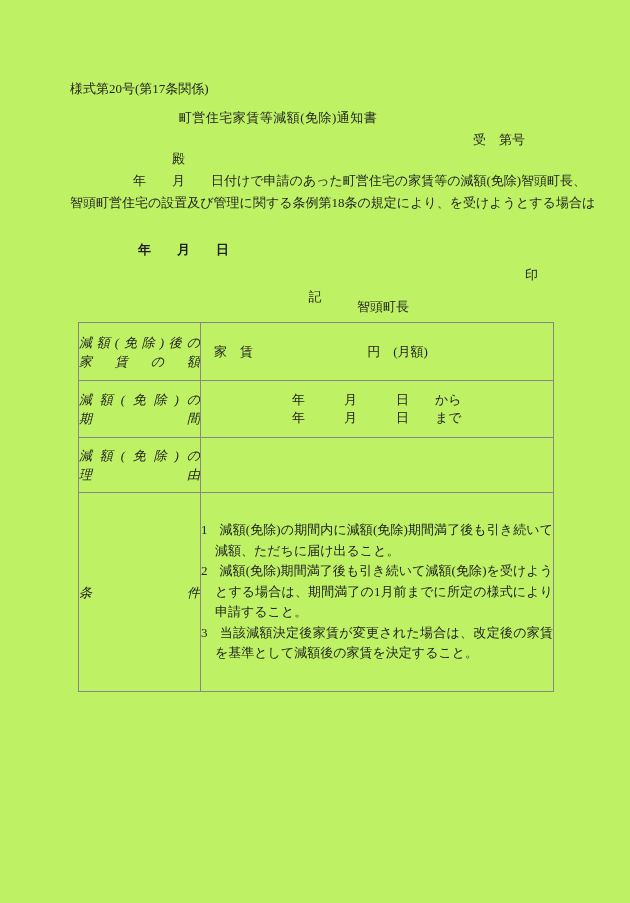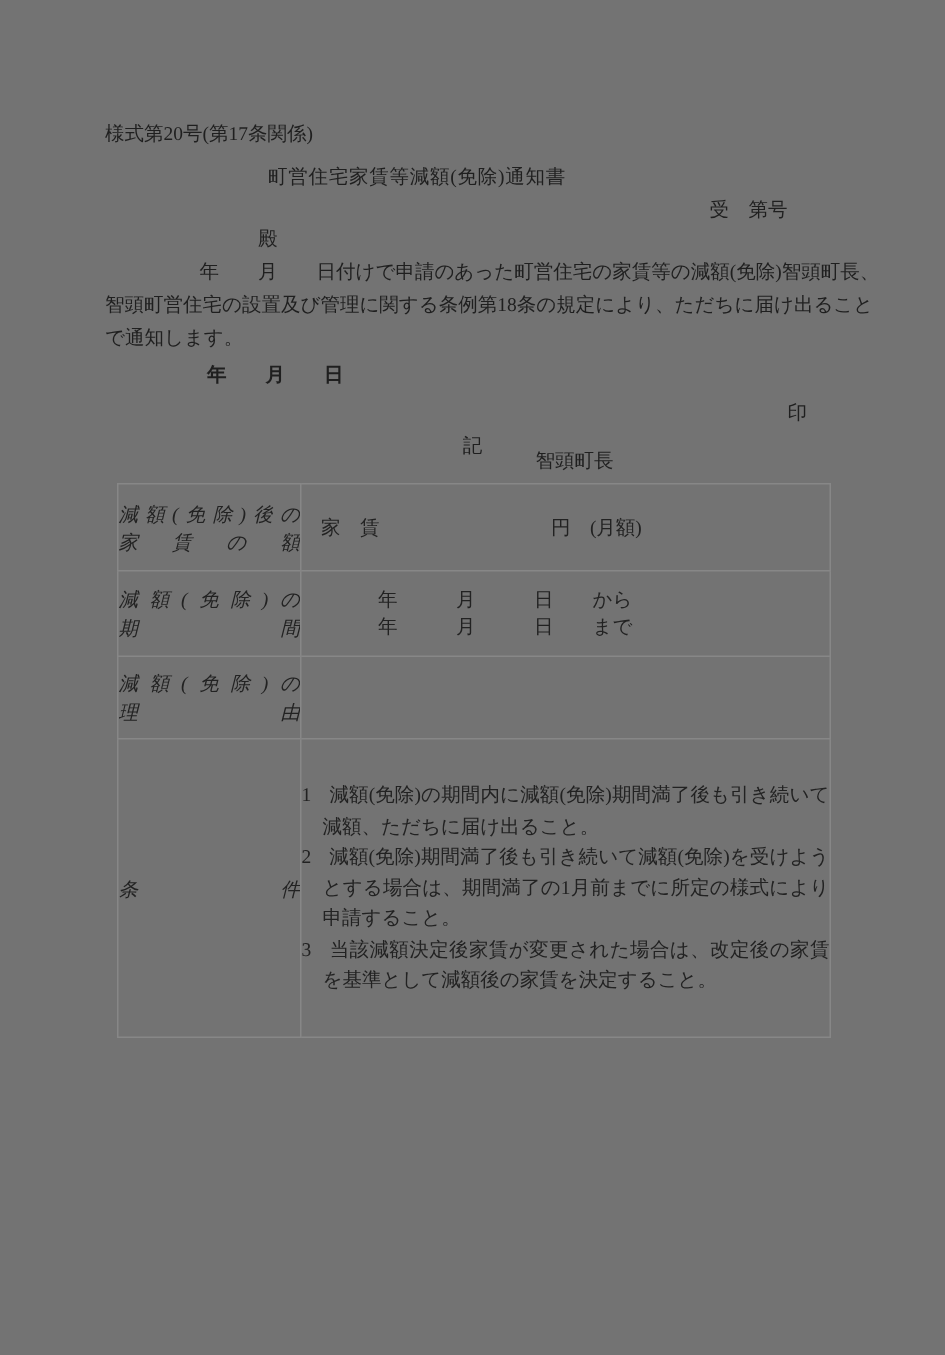--- a/index.html
+++ b/index.html
@@ -4,21 +4,21 @@
 <style>
   html, body {
     margin: 0;
     padding: 0;
     background: #fcfcfc;
   }
   .page {
     position: relative;
     width: 630px;
     height: 903px;
-    background: #737373;
+    background: #bef264;
     color: #1f1f1f;
     font-family: "Liberation Serif", "DejaVu Serif", serif;
     font-size: 13px;
     line-height: 1.18;
     overflow: hidden;
   }
   .abs { position: absolute; white-space: nowrap; }
 
   .form-number   { left: 70px;  top: 81px; }
   .doc-title     { left: 0; top: 110px; width: 556px; text-align: center; letter-spacing: 0.5px; }
@@ -54,21 +54,21 @@
   td.label-cell .jline {
     text-align: justify;
     text-align-last: justify;
     line-height: 19px;
     white-space: normal;
   }
   td.value-cell { width: 352px; }
   .rent-row { padding-left: 13px; white-space: nowrap; }
   .rent-row .unit { margin-left: 111px; margin-top: 16px; }
   .period-box { padding-left: 51px; }
-  .period-box div { line-height: 18px; white-space: nowrap; }
+  .period-box div { line-height: 18px; white-space: nowrap; margin-left: 40px; }
   td.cond-cell { vertical-align: top; padding: 9px 2px 0 4px; }
   .cond-item {
     line-height: 20.5px;
     padding-left: 14px;
     text-indent: -14px;
     white-space: normal;
     text-align: justify;
   }
   .cond-num { margin-right: 12px; }
 </style>
@@ -83,22 +83,21 @@
 
   <div class="abs receipt-line">
     <span>受　第</span>
     <span>号</span>
   </div>
 
   <div class="abs addressee">殿</div>
 
   <div class="abs body-par">
     <div class="ln indent">年　　月　　日付けで申請のあった町営住宅の家賃等の減額(免除)智頭町長、</div>
-    <div class="ln">智頭町営住宅の設置及び管理に関する条例第18条の規定により、ただちに届け出ること</div>
-    <div class="ln">で通知します。</div>
+    <div class="ln">智頭町営住宅の設置及び管理に関する条例第18条の規定により、を受けようとする場合は</div>
   </div>
 
   <div class="abs date-line">年　　月　　日</div>
 
   <div class="abs mayor-title">智頭町長</div>
   <div class="abs seal-mark">印</div>
 
   <div class="abs record-head">記</div>
 
   <table class="notice">

